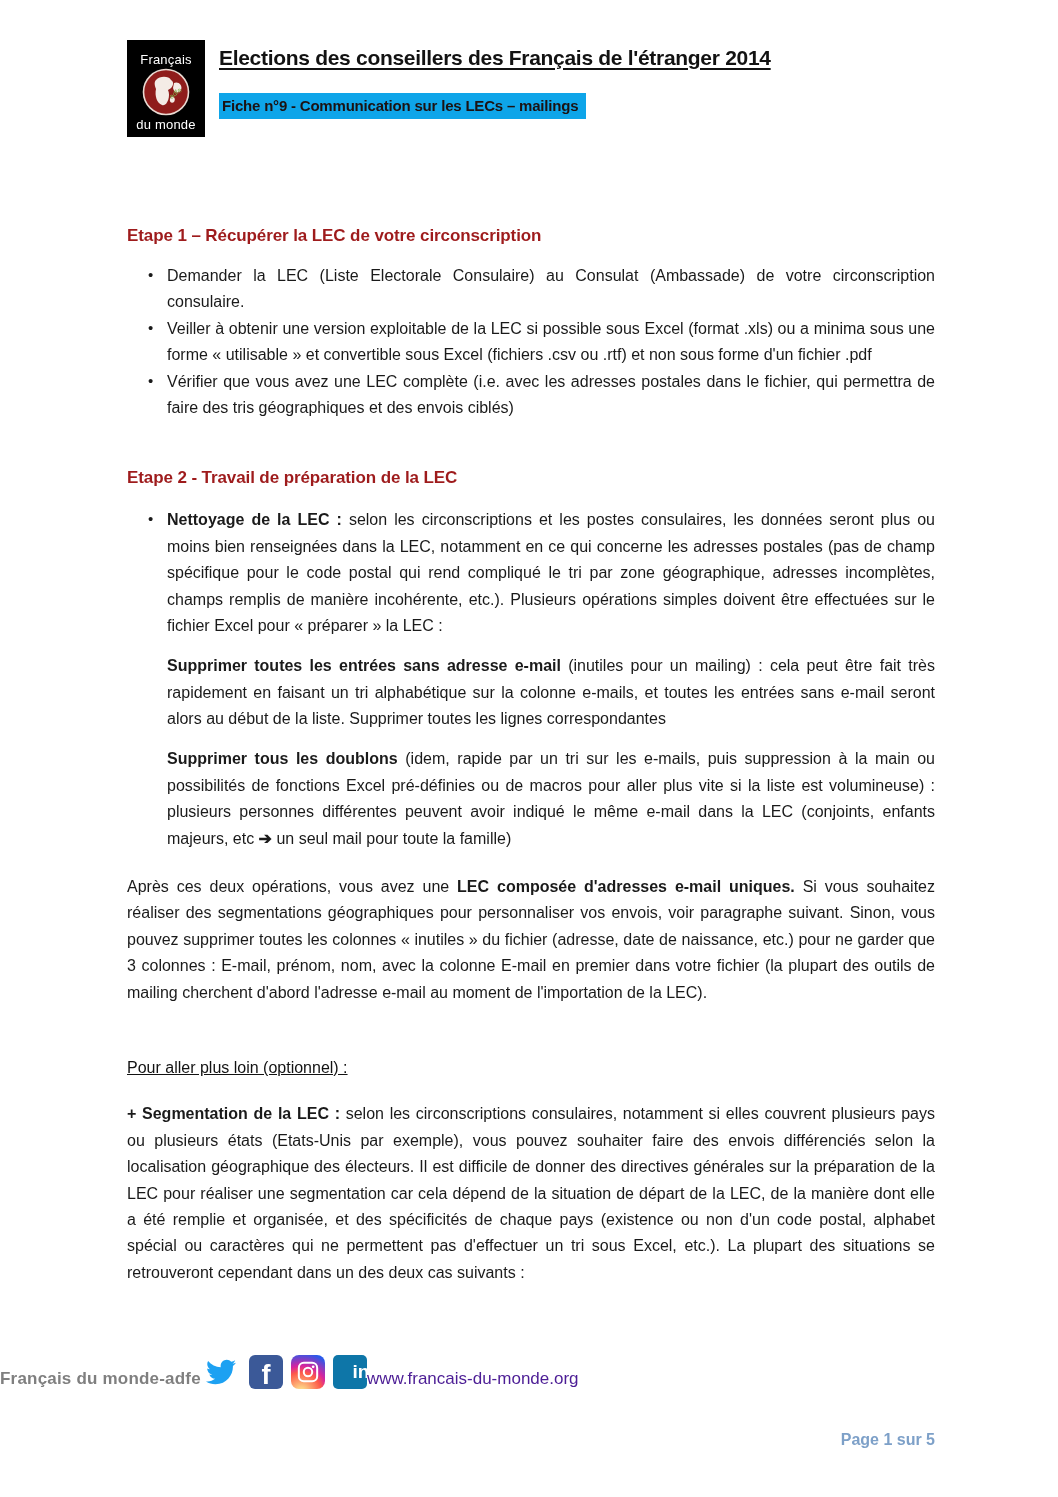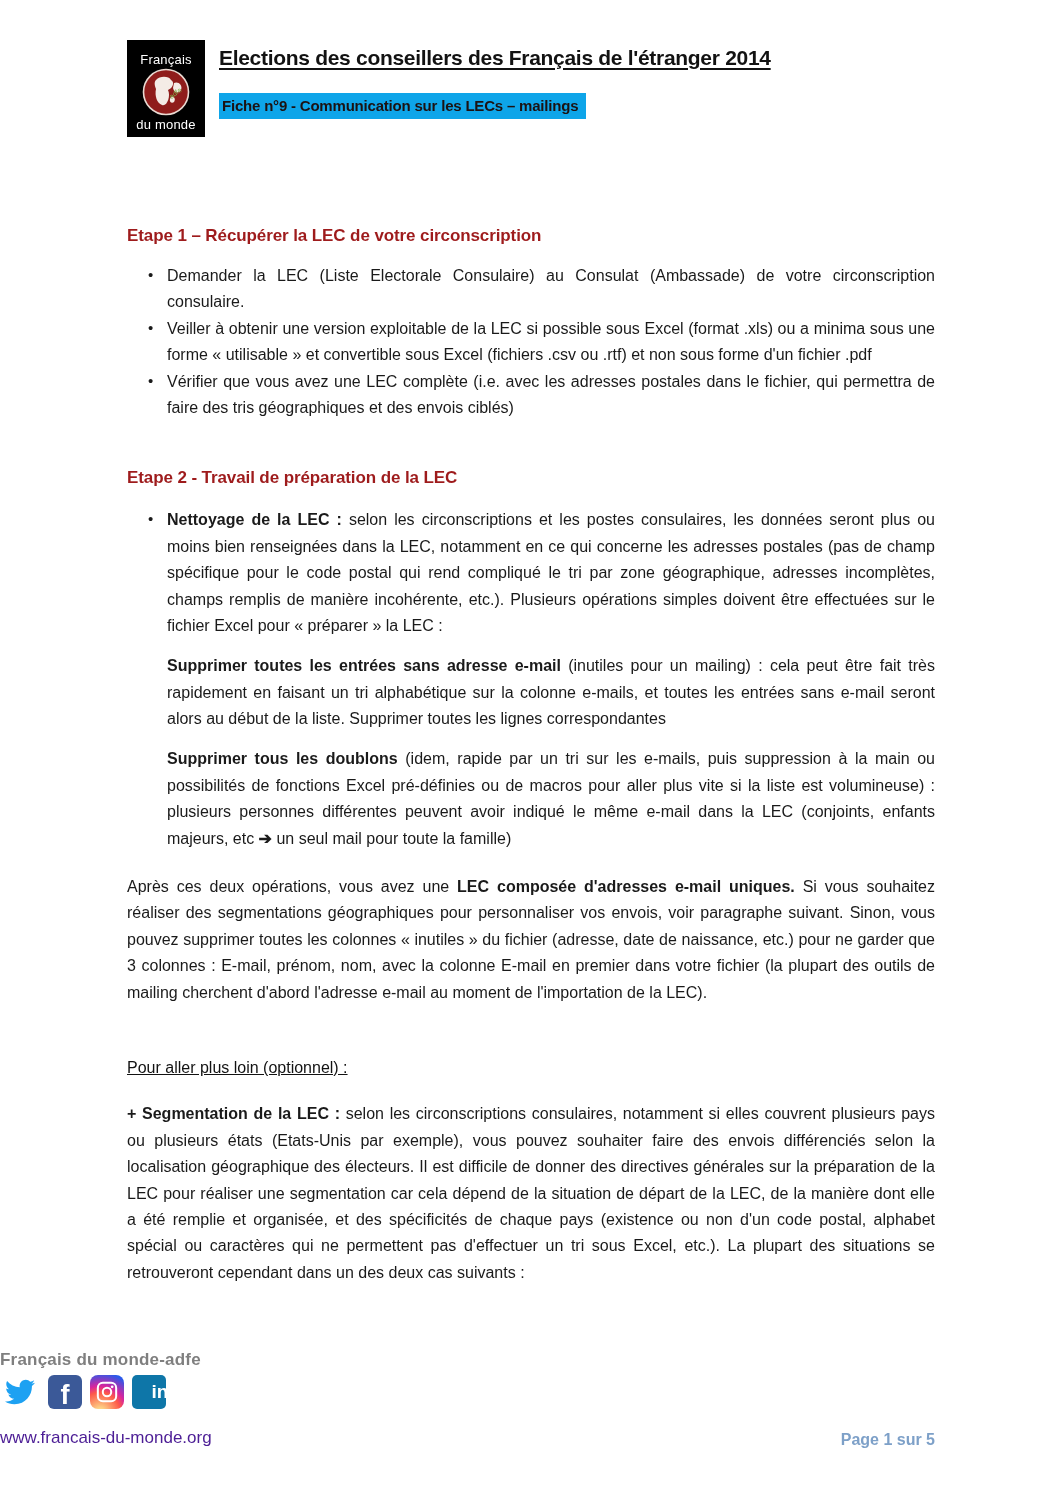--- a/index.html
+++ b/index.html
@@ -68,21 +68,21 @@
   p.after { margin-top: 22px; }
   p.opt { margin-top: 49px; text-align: left; }
   p.seg { margin-top: 20px; }
 
   .b { font-weight: bold; }
   .opt-label { font-weight: normal; text-decoration: underline; color: #121212; }
 
   
   .footer {
     position: absolute; left: 0; right: 0; top: 1350px;
-    display: flex; flex-direction: column; align-items: flex-start;
+    display: flex; flex-direction: row; align-items: flex-end;
   }
   .brand { color: #7f7f7f; font-weight: bold; font-size: 17px; letter-spacing: 0.2px; }
   .social { display: flex; align-items: center; gap: 8px; margin-top: 5px; }
   .icon-box { width: 34px; height: 34px; box-sizing: border-box; cursor: pointer; }
   .tw { display: flex; align-items: center; justify-content: center; background: transparent; width: 40px; }
   .fb {
     background: #3b5998; border-radius: 6px;
     color: #ffffff; font-weight: bold; font-size: 27px;
     display: flex; align-items: flex-end; justify-content: center;
     line-height: 0.95; overflow: hidden;

